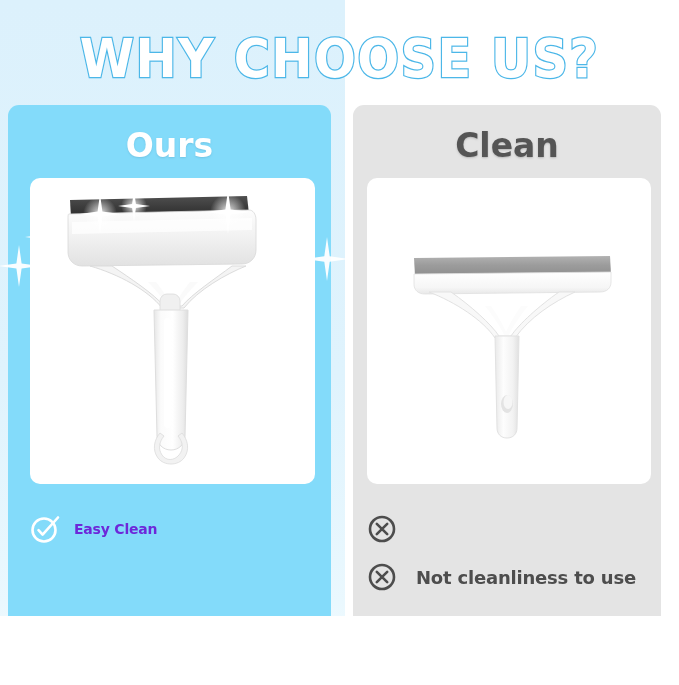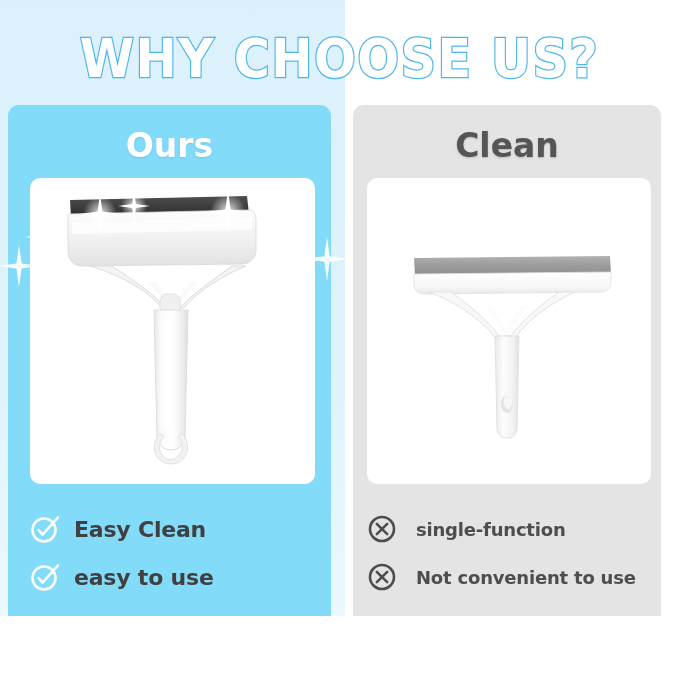--- a/index.html
+++ b/index.html
@@ -137,22 +137,22 @@
   }
   #list-other .feature-icon { margin-right: 19px; }
   .feature-label {
     font-size: 19px;
     font-weight: 700;
     font-family: "DejaVu Sans", sans-serif;
     white-space: nowrap;
     letter-spacing: -0.2px;
   }
   #list-ours .feature-label {
-    color: #404040;
-    font-size: 22px;
+    color: #6d28d9;
+    font-size: 14px;
   }
   #list-other .feature-label {
     color: #4d4d4d;
     font-size: 18px;
   }
 
   
   .sparkle {
     position: absolute;
     pointer-events: none;
@@ -262,29 +262,20 @@
         <span class="feature-icon">
           <svg width="30" height="30" viewBox="0 0 30 30">
             <circle cx="14" cy="16" r="11.5" fill="none" stroke="#ffffff" stroke-width="2.6"></circle>
             <path d="M8.5 16.2 L12.6 20.6 L28 3.5" fill="none" stroke="#ffffff" stroke-width="2.6" stroke-linecap="round" stroke-linejoin="round"></path>
           </svg>
         </span>
         <span class="feature-label">Easy Clean</span>
       </div>
 
 
-      <div class="feature-row">
-        <span class="feature-icon">
-          <svg width="30" height="30" viewBox="0 0 30 30">
-            <circle cx="14" cy="16" r="11.5" fill="none" stroke="#ffffff" stroke-width="2.6"></circle>
-            <path d="M8.5 16.2 L12.6 20.6 L28 3.5" fill="none" stroke="#ffffff" stroke-width="2.6" stroke-linecap="round" stroke-linejoin="round"></path>
-          </svg>
-        </span>
-        <span class="feature-label">easy to use</span>
-      </div>
 
     </div>
   </div>
 
   <div class="panel" id="panel-other">
 
     <div class="panel-heading" id="heading-other">Clean</div>
 
     <div class="img-card" id="img-card-other">
       <svg class="product-svg" width="284" height="306" viewBox="0 0 284 306">
@@ -327,30 +318,29 @@
 
     <div class="feature-list" id="list-other">
 
       <div class="feature-row">
         <span class="feature-icon">
           <svg width="30" height="30" viewBox="0 0 30 30">
             <circle cx="15" cy="15" r="12" fill="none" stroke="#4d4d4d" stroke-width="2.6"></circle>
             <path d="M9.8 9.8 L20.2 20.2 M20.2 9.8 L9.8 20.2" fill="none" stroke="#4d4d4d" stroke-width="2.6" stroke-linecap="round"></path>
           </svg>
         </span>
-        <span class="feature-label">single-function</span>
       </div>
 
       <div class="feature-row">
         <span class="feature-icon">
           <svg width="30" height="30" viewBox="0 0 30 30">
             <circle cx="15" cy="15" r="12" fill="none" stroke="#4d4d4d" stroke-width="2.6"></circle>
             <path d="M9.8 9.8 L20.2 20.2 M20.2 9.8 L9.8 20.2" fill="none" stroke="#4d4d4d" stroke-width="2.6" stroke-linecap="round"></path>
           </svg>
         </span>
-        <span class="feature-label">Not convenient to use</span>
+        <span class="feature-label">Not cleanliness to use</span>
       </div>
 
 
     </div>
   </div>
 
 </div>
 
 </body></html>

